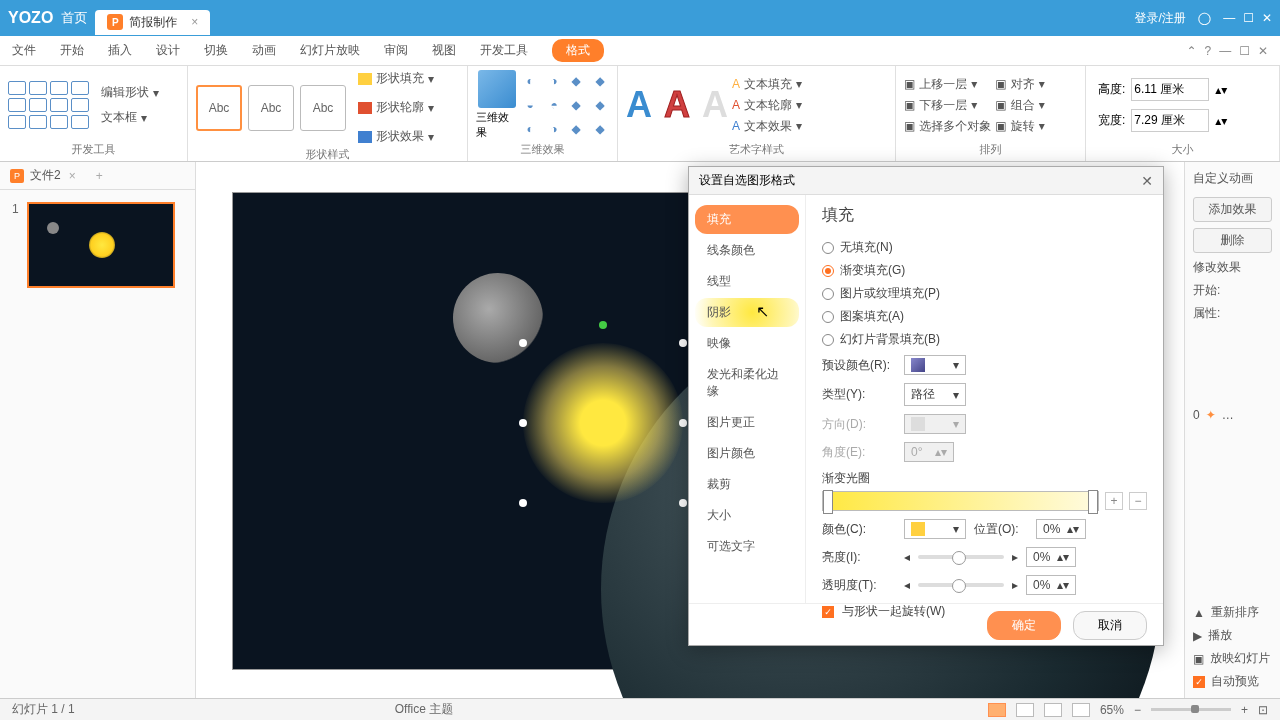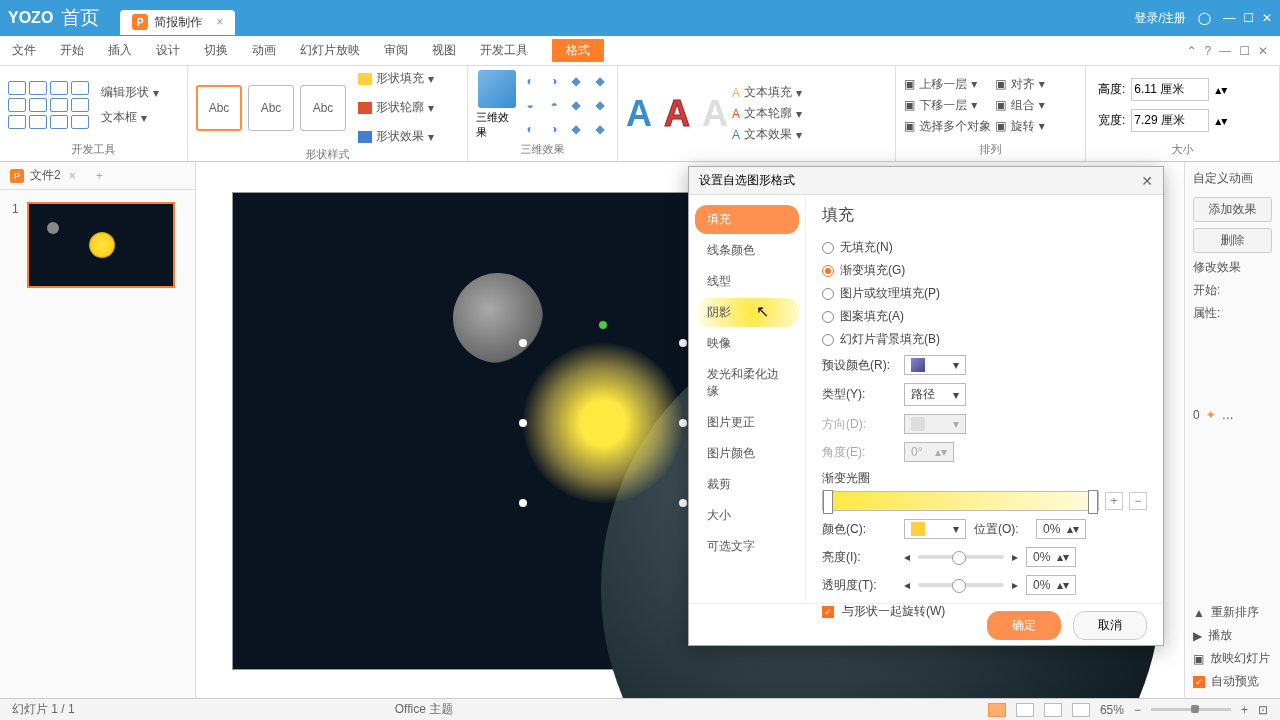--- a/index.html
+++ b/index.html
@@ -1,27 +1,27 @@
 <!DOCTYPE html>
 <html><head>
 <meta charset="utf-8">
 <style>
 *{margin:0;padding:0;box-sizing:border-box;font-family:"Microsoft YaHei",sans-serif;font-size:12px}
 body{background:#fff;width:1280px;height:720px;overflow:hidden;position:relative}
 .titlebar{height:36px;background:#3a9dd9;display:flex;align-items:center;color:#fff;padding:0 8px}
 .logo{font-weight:bold;font-size:16px;margin-right:8px}
-.home-tab{margin-right:21px;font-size:19px}
+.home-tab{margin-right:8px;font-size:13px}
 .doc-tab{background:#fff;color:#333;padding:4px 12px;border-radius:4px 4px 0 0;display:flex;align-items:center;gap:6px;margin-top:8px}
 .doc-tab .p-icon{background:#ff7f2a;color:#fff;width:16px;height:16px;border-radius:3px;display:flex;align-items:center;justify-content:center;font-size:10px;font-weight:bold}
 .doc-tab .x{color:#999;margin-left:8px}
 .title-right{margin-left:auto;display:flex;align-items:center;gap:12px;font-size:12px}
 .win-btns{display:flex;gap:8px;font-size:14px}
 .menubar{height:30px;background:#fff;border-bottom:1px solid #ddd;display:flex;align-items:center;padding:0 12px;gap:24px;color:#555}
 .menubar span{cursor:pointer}
-.menubar .active{background:#ff7f2a;color:#fff;padding:3px 14px;border-radius:1px}
+.menubar .active{background:#ff7f2a;color:#fff;padding:3px 14px;border-radius:10px}
 .menubar-right{margin-left:auto;display:flex;gap:8px;color:#888}
 .ribbon{height:96px;background:#fff;border-bottom:1px solid #ccc;display:flex}
 .rgroup{border-right:1px solid #e0e0e0;padding:4px 8px;display:flex;flex-direction:column;height:100%}
 .rgroup-body{flex:1;display:flex;align-items:center;gap:4px}
 .rgroup-label{text-align:center;color:#777;font-size:11px;padding-top:2px}
 .shapes-grid{display:grid;grid-template-columns:repeat(4,18px);gap:3px}
 .shapes-grid span{width:18px;height:14px;border:1px solid #5a8fc7;border-radius:2px}
 .edit-col{display:flex;flex-direction:column;gap:4px;margin-left:6px}
 .edit-col div{display:flex;align-items:center;gap:4px;color:#555;padding:2px}
 .style-gallery{display:flex;gap:6px}
@@ -223,20 +223,21 @@
         <span class="art-a art1">A</span>
         <span class="art-a art2">A</span>
         <span class="art-a art3">A</span>
       </div>
       <div class="text-col">
         <div><span style="color:#ffb040">A</span><span>文本填充</span> ▾</div>
         <div><span style="color:#e05030">A</span><span>文本轮廓</span> ▾</div>
         <div><span style="color:#4080d0">A</span><span>文本效果</span> ▾</div>
       </div>
     </div>
+    <div class="rgroup-label">艺术字样式</div>
   </div>
   <div class="rgroup" style="width:190px">
     <div class="rgroup-body">
       <div class="arrange-col">
         <div>▣ <span>上移一层</span> ▾</div>
         <div>▣ <span>下移一层</span> ▾</div>
         <div>▣ <span>选择多个对象</span></div>
       </div>
       <div class="arrange-col">
         <div>▣ <span>对齐</span> ▾</div>

